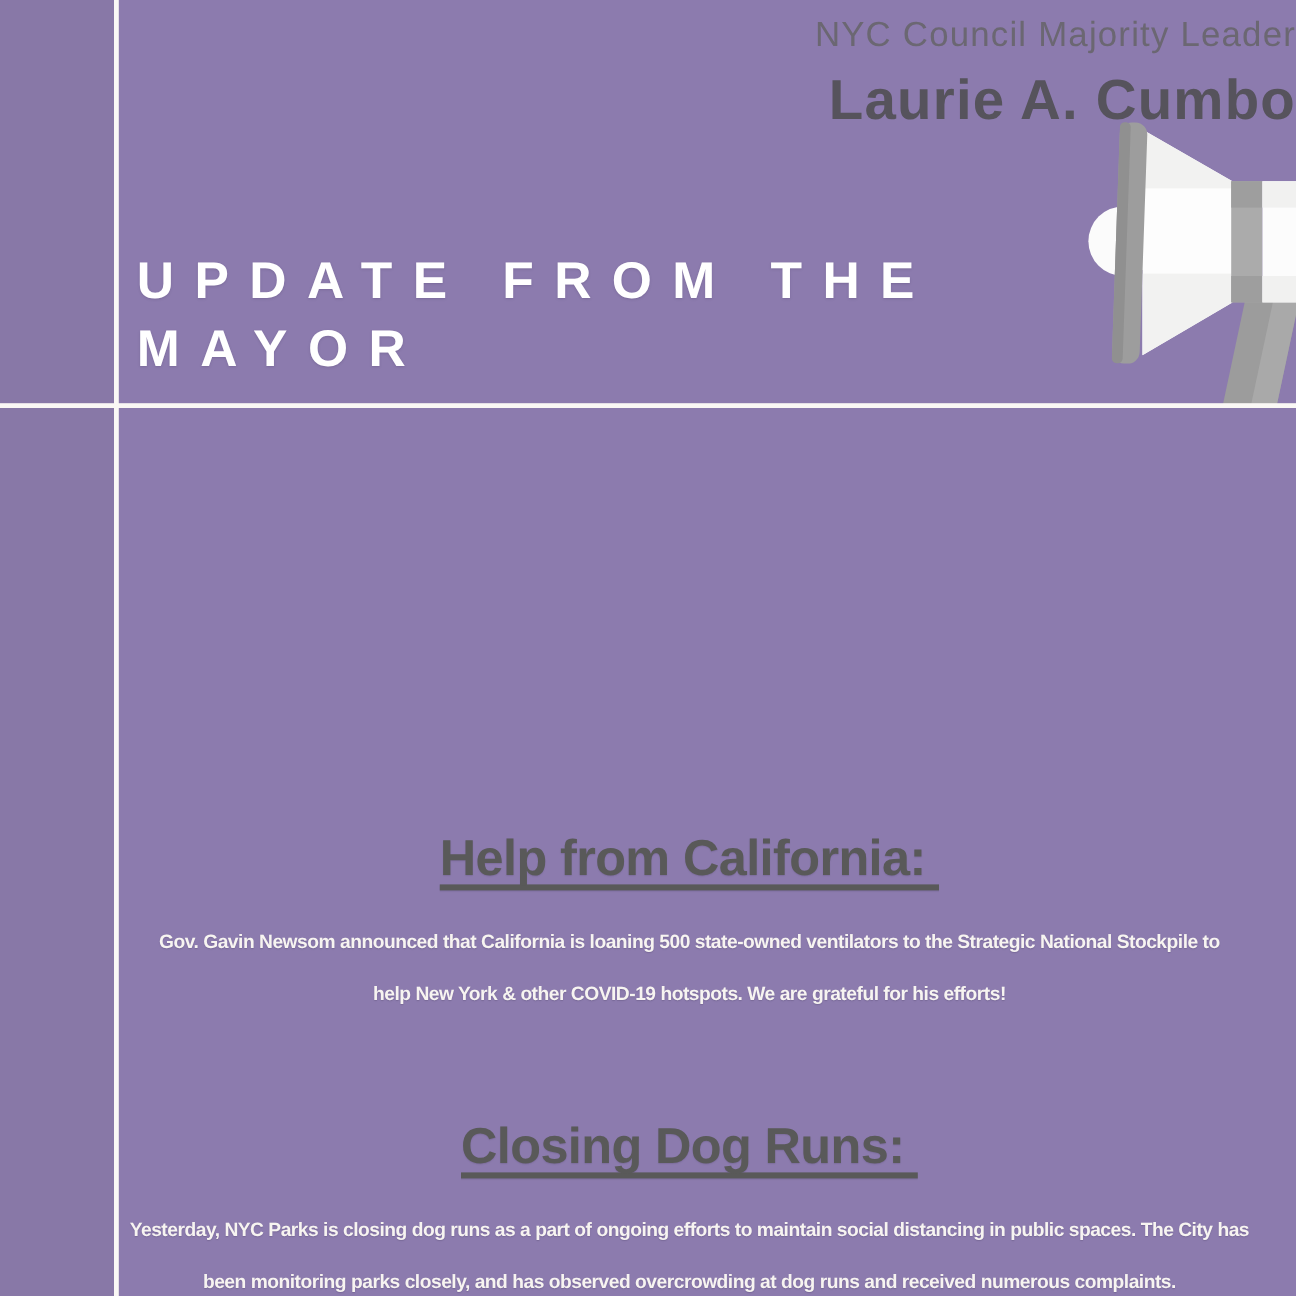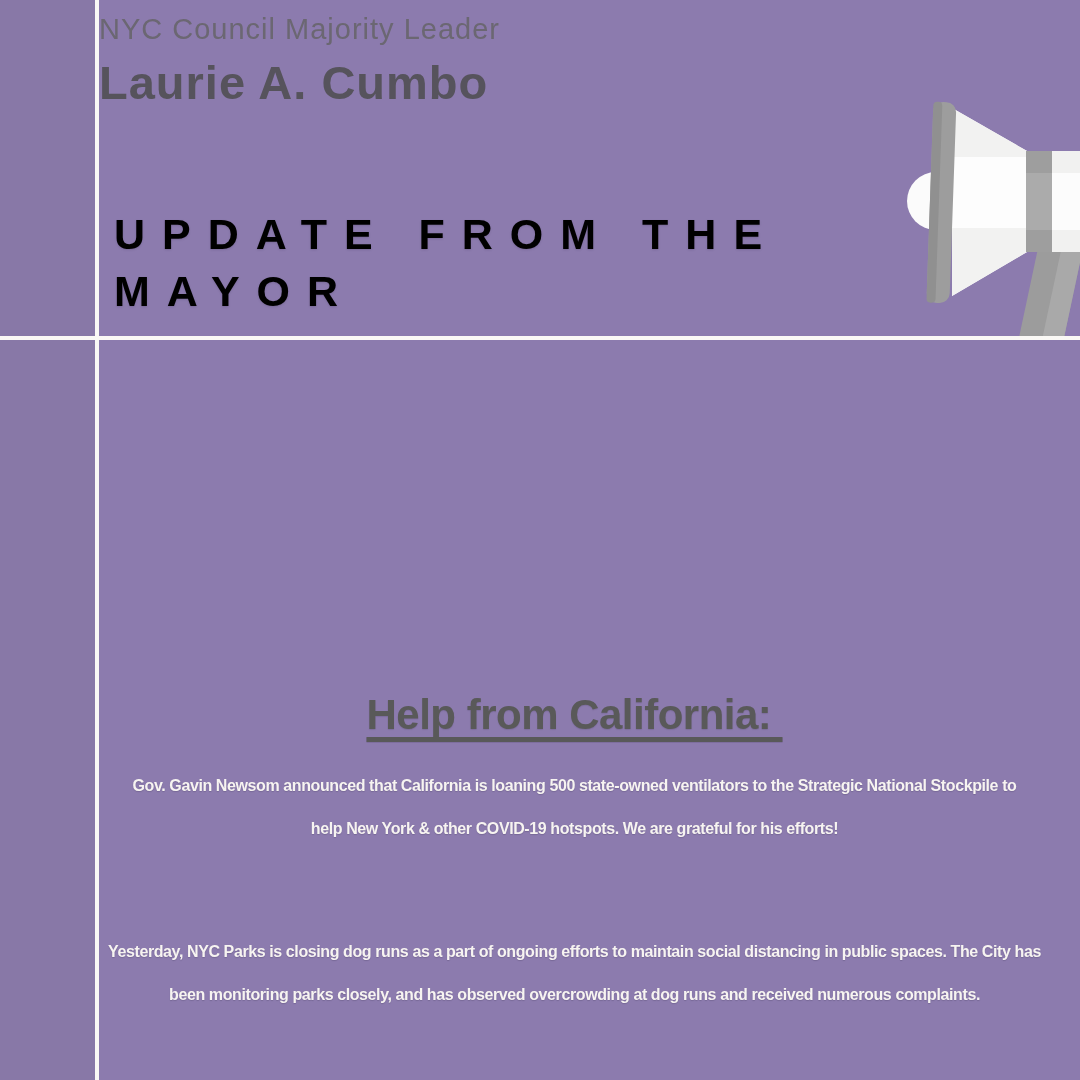--- a/index.html
+++ b/index.html
@@ -5,28 +5,28 @@
   html,body{margin:0;padding:0;background:#555;}
   .canvas{
     position:relative;width:1080px;height:1080px;overflow:hidden;
     background:#8C7BAE;
     font-family:"Liberation Sans","DejaVu Sans",sans-serif;
   }
   .left-strip{position:absolute;left:0;top:0;width:95px;height:1080px;background:#8878A7;}
   .vline{position:absolute;left:95px;top:0;width:4px;height:1080px;background:#FAF8F5;z-index:6;}
   .hline{position:absolute;left:0;top:336px;width:1080px;height:4px;background:#FAF8F5;z-index:5;}
 
-  .top-header{position:absolute;left:99px;right:0;top:0;padding-right:36px;text-align:left;z-index:2;}
+  .top-header{position:absolute;left:99px;right:0;top:0;text-align:right;z-index:2;}
   .kicker{margin-top:13px;font-size:29px;font-weight:400;letter-spacing:1px;color:#6B6772;}
   .author{margin-top:9px;font-size:47px;font-weight:700;letter-spacing:1px;color:#56535C;}
 
   .page-title{
     position:absolute;left:114px;top:206px;width:700px;z-index:2;
     font-size:43px;font-weight:700;line-height:57px;letter-spacing:17px;
-    color:#000000;text-shadow:0 1px 2px rgba(70,58,95,.25);
+    color:#ffffff;text-shadow:0 1px 2px rgba(70,58,95,.25);
   }
 
   .megaphone{position:absolute;left:905px;top:100px;z-index:3;}
 
   .content{position:absolute;left:99px;top:341px;right:0;bottom:0;padding-right:44px;z-index:2;}
   .sec{position:absolute;left:0;right:30px;text-align:center;}
   .sec h2{
     margin:0 0 24px 0;font-size:42px;line-height:50px;font-weight:700;color:#595959;
     letter-spacing:-0.5px;white-space:nowrap;
     text-decoration-line:underline;text-decoration-thickness:5px;
@@ -98,17 +98,18 @@
   <div class="hline"></div>
 
   <div class="content">
 
     <section class="sec sec-1">
       <h2>Help from California:&nbsp;</h2>
       <p>Gov. Gavin Newsom announced that California is loaning 500 state-owned ventilators to the Strategic National Stockpile to help New York &amp; other COVID-19 hotspots. We are grateful for his efforts!</p>
     </section>
 
     <section class="sec sec-2">
+      <h2>Closing Dog Runs:&nbsp;</h2>
       <p>Yesterday, NYC Parks is closing dog runs as a part of ongoing efforts to maintain social distancing in public spaces. The City has been monitoring parks closely, and has observed overcrowding at dog runs and received numerous complaints.</p>
     </section>
 
   </div>
 </div>
 
 </body></html>

